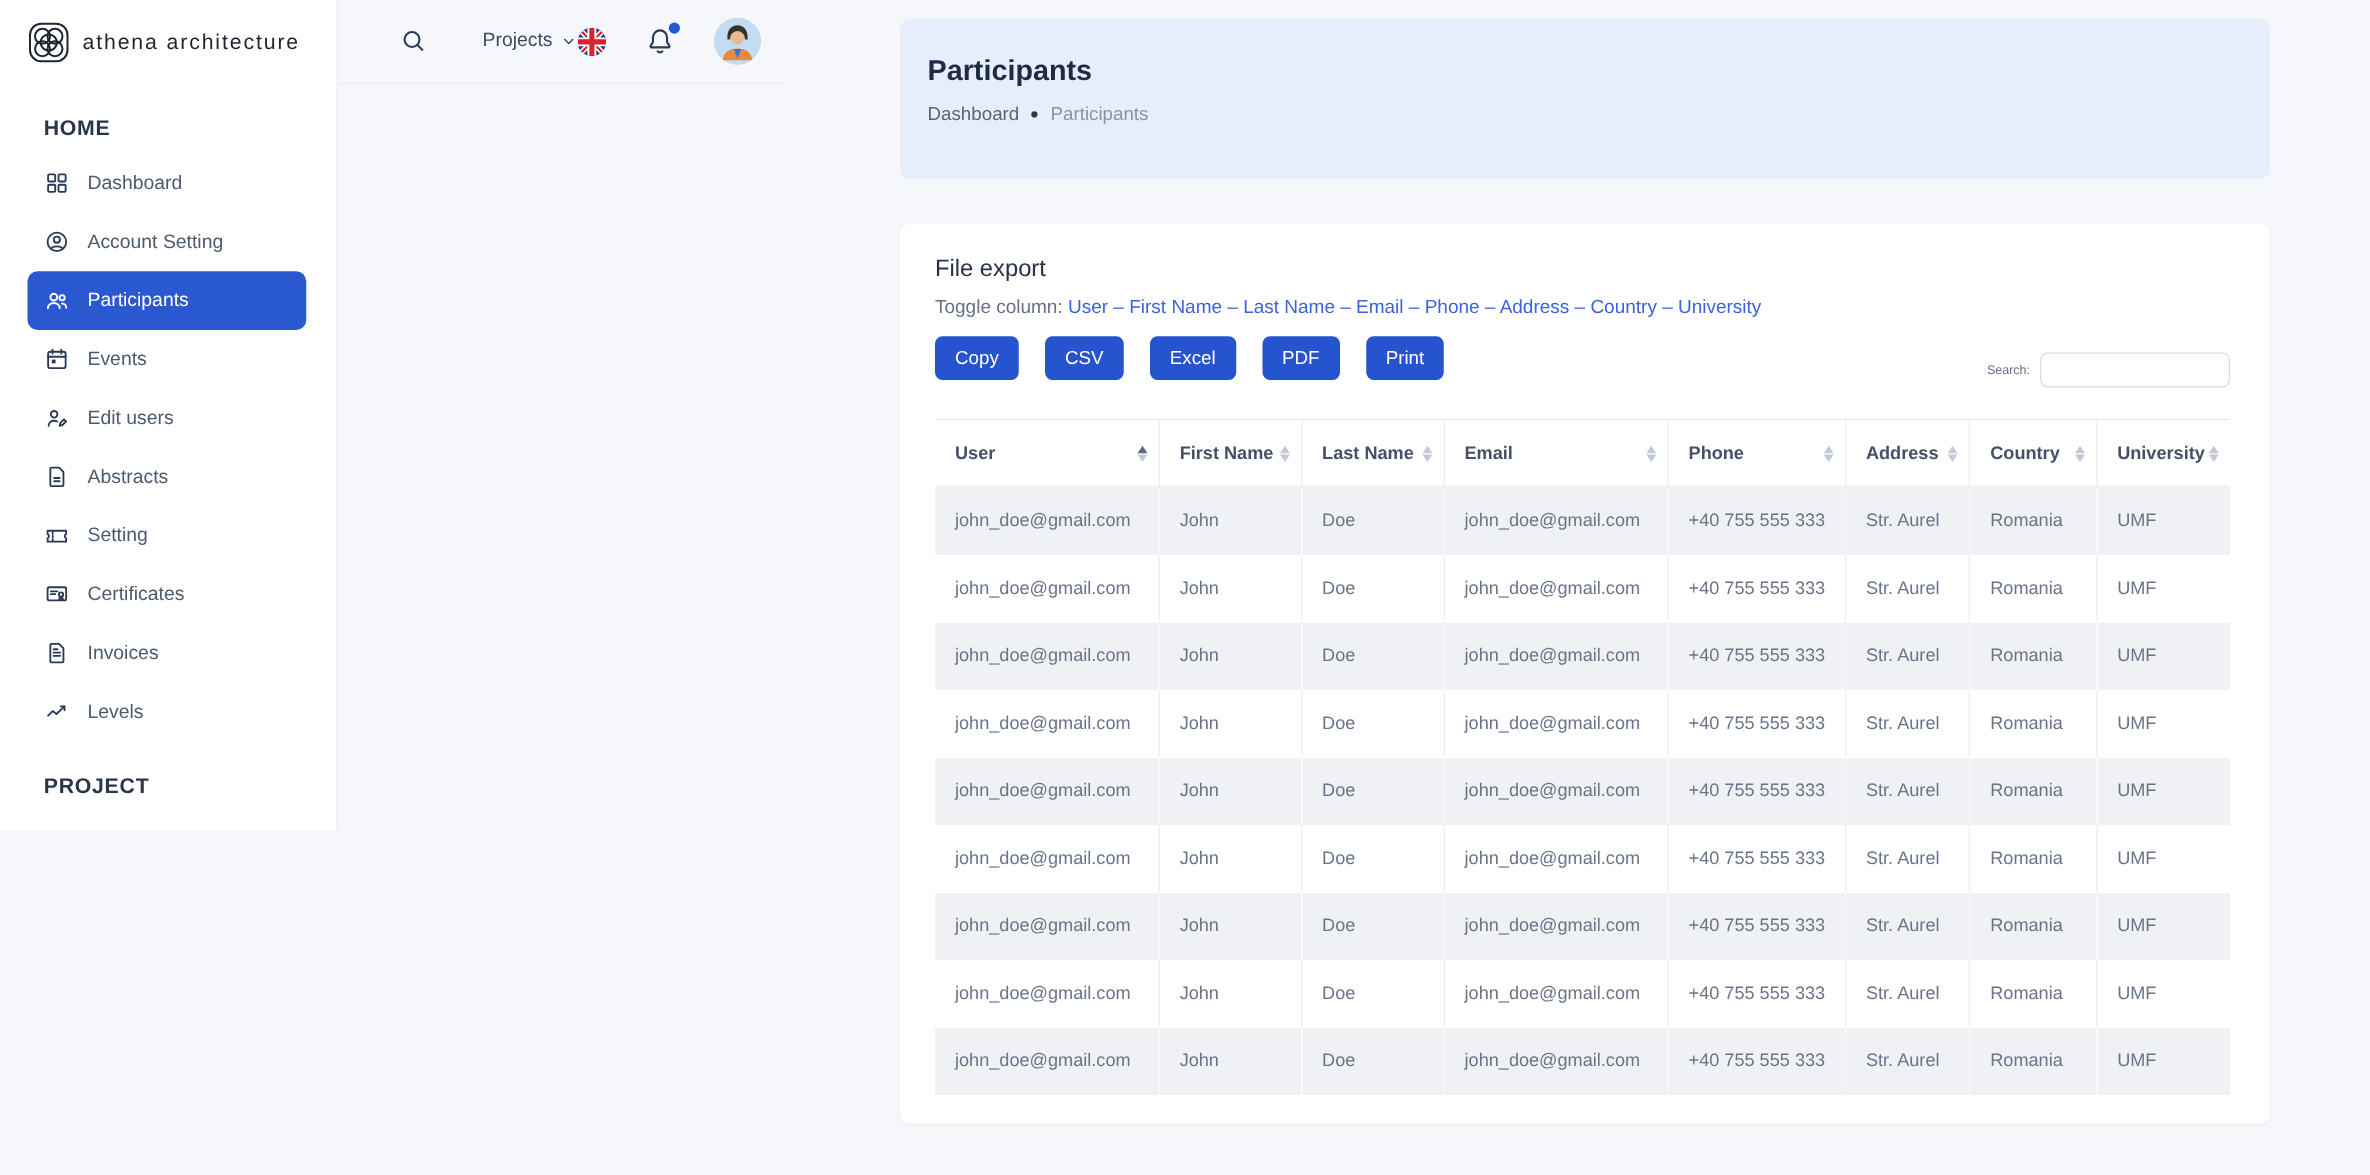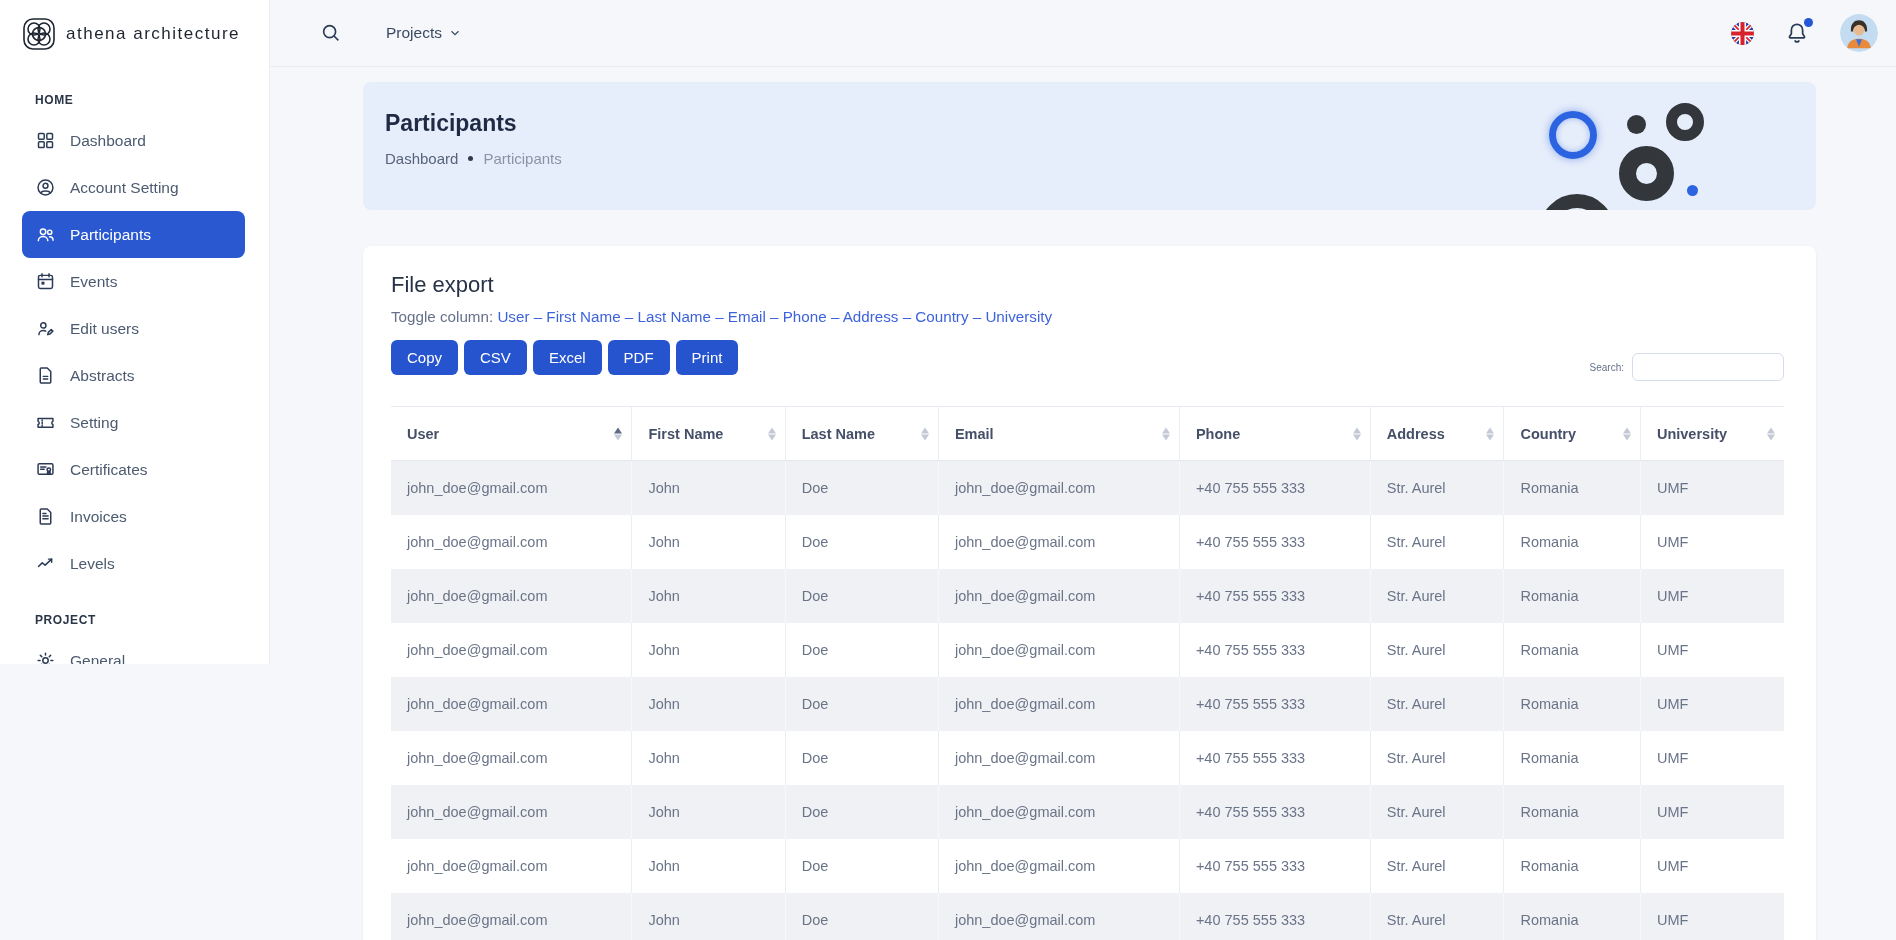--- a/index.html
+++ b/index.html
@@ -3,27 +3,27 @@
 <meta charset="utf-8">
 <style>
   * { margin:0; padding:0; box-sizing:border-box; }
   html,body { width:1896px; height:940px; overflow:hidden;
     font-family:"Liberation Sans","DejaVu Sans",sans-serif; background:#F5F7FA; }
 
   
   .app { display:flex; width:1896px; height:940px; }
   .sidebar { width:270px; min-width:270px; height:664px; background:#fff;
     border-right:1px solid #EBEEF3; overflow:hidden; }
-  .main { flex:1; display:flex; flex-direction:column; height:940px; }
+  .main { flex:1; display:flex; flex-direction:row; height:940px; }
 
   
   .logo { height:67px; display:flex; align-items:center; padding:0 22px; gap:10px; }
   .logo-icon { width:34px; height:34px; color:#1E2530; }
   .logo-text { font-size:17px; letter-spacing:1.5px; color:#1E2530; font-weight:400; }
-  .side-label { padding:26px 0 10px 35px; font-size:12px; font-weight:700;
+  .side-label { padding:26px 0 10px 35px; font-size:17px; font-weight:700;
     letter-spacing:.6px; color:#2A3547; }
   .side-item { height:47px; margin:0 24px 0 22px; border-radius:8px;
     display:flex; align-items:center; padding-left:13px; gap:14px; cursor:pointer;
     color:#4C5A70; font-size:15.5px; }
   .side-item .nav-ico { width:21px; height:21px; color:#2B3A55; flex:0 0 21px; }
   .side-item.active { background:#2A58D0; color:#fff; }
   .side-item.active .nav-ico { color:#fff; }
 
   
   .topbar { height:67px; min-height:67px; background:#F5F7FA;
@@ -53,25 +53,25 @@
   .d-ring { width:48px; height:48px; border:7px solid #2B63E0; left:1186px; top:29px;
     box-shadow:0 0 9px rgba(43,99,224,.5), inset 0 0 6px rgba(43,99,224,.4); }
   .d-dot1 { width:19px; height:19px; background:#33373B; left:1264px; top:33px; }
   .d-donut-sm { width:38px; height:38px; border:11px solid #33373B; left:1303px; top:21px; }
   .d-donut-md { width:55px; height:55px; border:17px solid #33373B; left:1256px; top:64px; }
   .d-blue-dot { width:11px; height:11px; background:#2B63E0; left:1324px; top:103px; }
   .d-donut-lg { width:76px; height:76px; border:14px solid #33373B; left:1176px; top:112px; }
 
   .card { margin-top:36px; background:#fff; border-radius:8px;
     box-shadow:0 1px 3px rgba(25,39,70,.06); padding:26px 32px 40px 28px; height:720px; }
-  .card h2 { font-size:22px; font-weight:500; color:#273247; }
+  .card h2 { font-size:19px; font-weight:500; color:#273247; }
   .toggle-line { margin-top:10px; font-size:15.2px; color:#66708A; }
   .toggle-line .sep { color:#3D63DC; }
   .toggle-link { color:#3D63DC; cursor:pointer; }
-  .btn-row { margin-top:15px; display:flex; gap:6px; }
+  .btn-row { margin-top:15px; display:flex; gap:21px; }
   .exp-btn { background:#2653CE; color:#fff; border:none; border-radius:6px;
     height:35px; padding:0 16px; font-size:15px; font-weight:500; cursor:pointer;
     font-family:inherit; }
   .search-row { display:flex; justify-content:flex-end; align-items:center; gap:8px;
     margin-top:-22px; }
   .search-row label { font-size:10px; color:#66708A; }
   .search-row input { width:152px; height:28px; border:1px solid #D5DCEA; border-radius:6px;
     background:#fff; padding:0 8px; font-size:14px; color:#3A4A63; outline:none; }
 
   

